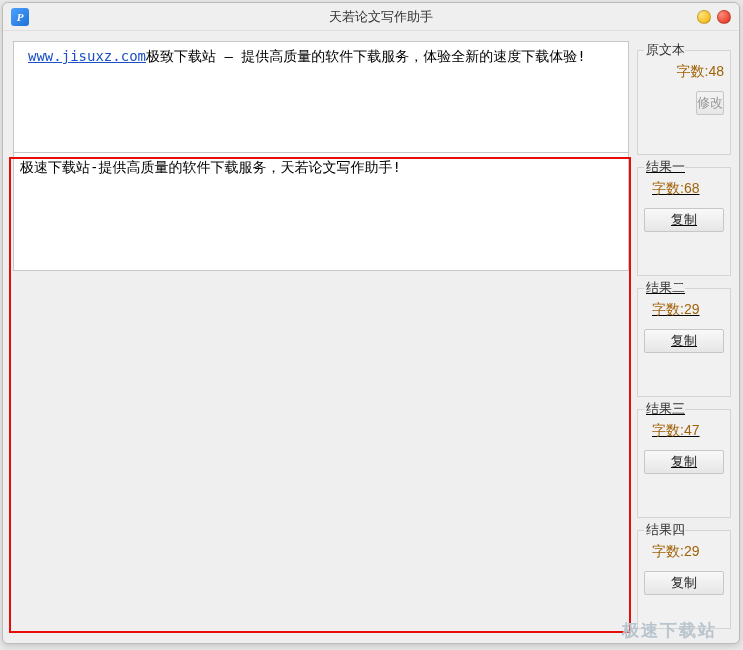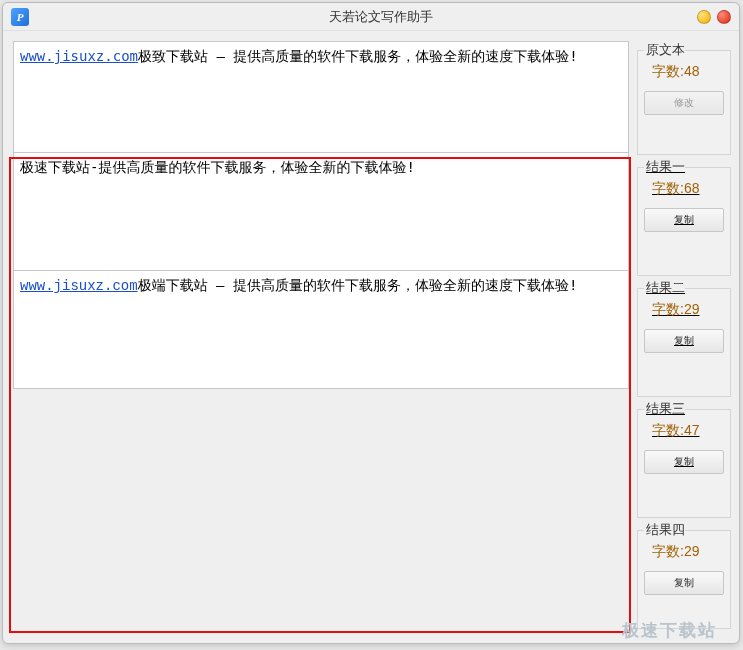--- a/index.html
+++ b/index.html
@@ -80,21 +80,21 @@
   padding: 4px 6px;
   font-size: 14px;
   line-height: 1.45;
   color: #000;
   font-family: "SimSun","Microsoft YaHei",monospace;
   overflow: hidden;
 }
 .textbox.first { height: 112px; }
 .textbox.mid { height: 118px; border-top: none; }
 .textbox.last { height: 113px; border-top: none; }
-.link { color: #1a4fc7; text-decoration: underline; }
+.link { color: #1a4fc7; text-decoration: underline; margin-left: 8px; }
 .link.mono { font-family: "Courier New", monospace; }
 
 .redbox {
   position: absolute;
   left: -4px;
   top: 116px;
   width: calc(100% + 6px);
   height: 476px;
   border: 2px solid #e70c0c;
   pointer-events: none;
@@ -107,40 +107,40 @@
   gap: 3px;
 }
 .group {
   border: 1px solid #d4d4d4;
   background: #f1f1f1;
   padding: 0 6px 6px 6px;
   display: flex;
   flex-direction: column;
   gap: 8px;
 }
-.group.first { height: 114px; }
+.group.first { height: 114px; align-items: flex-end; }
 .group.mid { height: 118px; text-decoration: underline; }
 .group.last { height: 108px; }
 .group-title {
   font-size: 13px;
   color: #333;
   margin-top: -1px;
   padding-left: 2px;
 }
 .count {
   font-size: 14px;
   color: #a16207;
   padding: 4px 0 2px 8px;
 }
 .btn {
   height: 24px;
   background: linear-gradient(#f9f9f9,#e6e6e6);
   border: 1px solid #c7c7c7;
   border-radius: 2px;
-  font-size: 10px;
+  font-size: 13px;
   color: #222;
   cursor: pointer;
   margin-top: auto;
 }
 .btn.disabled {
   color: #999;
   background: linear-gradient(#f3f3f3,#e7e7e7);
 }
 
 .watermark {
@@ -171,26 +171,23 @@
 
   <div class="content">
     <div class="leftcol">
 
       <div class="textbox first">
         <span class="link">www.jisuxz.com</span><span>极致下载站 – 提供高质量的软件下载服务，体验全新的速度下载体验!</span>
       </div>
 
 
       <div class="textbox mid">
-        <span>极速下载站-提供高质量的软件下载服务，体验全新的下载体验!</span>
+        <span>极速下载站-提供高质量的软件下载服务，天若论文写作助手!</span>
       </div>
 
-      <div class="textbox mid">
-        <span class="link mono">www.jisuxz.com</span><span>极端下载站 – 提供高质量的软件下载服务，体验全新的速度下载体验!</span>
-      </div>
 
 
       <div class="redbox"></div>
     </div>
 
     <div class="rightcol">
 
       <fieldset class="group first">
         <legend class="group-title">原文本</legend>
         <div class="count">字数:48</div>

